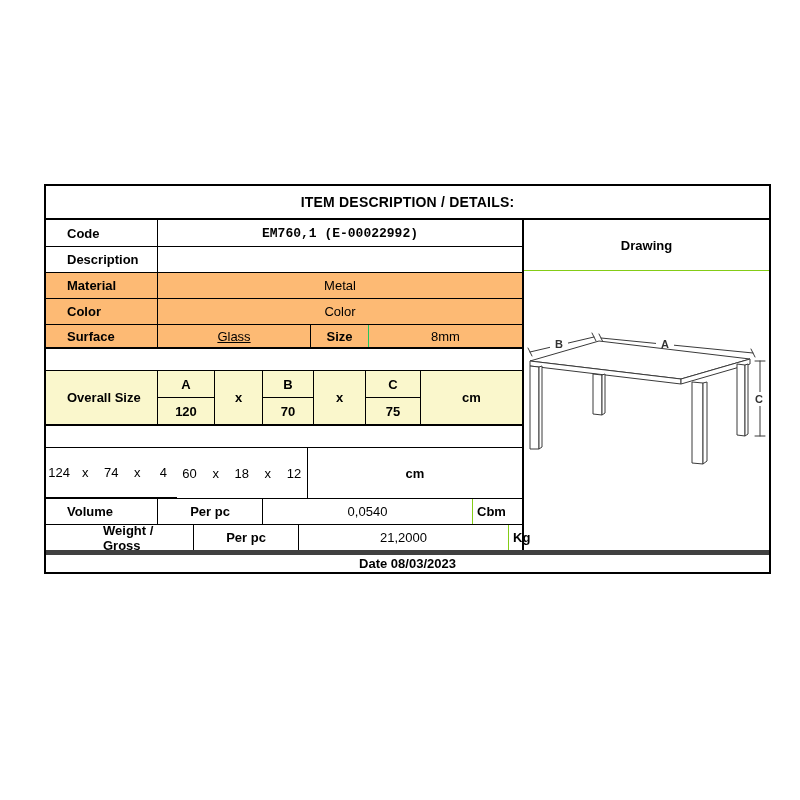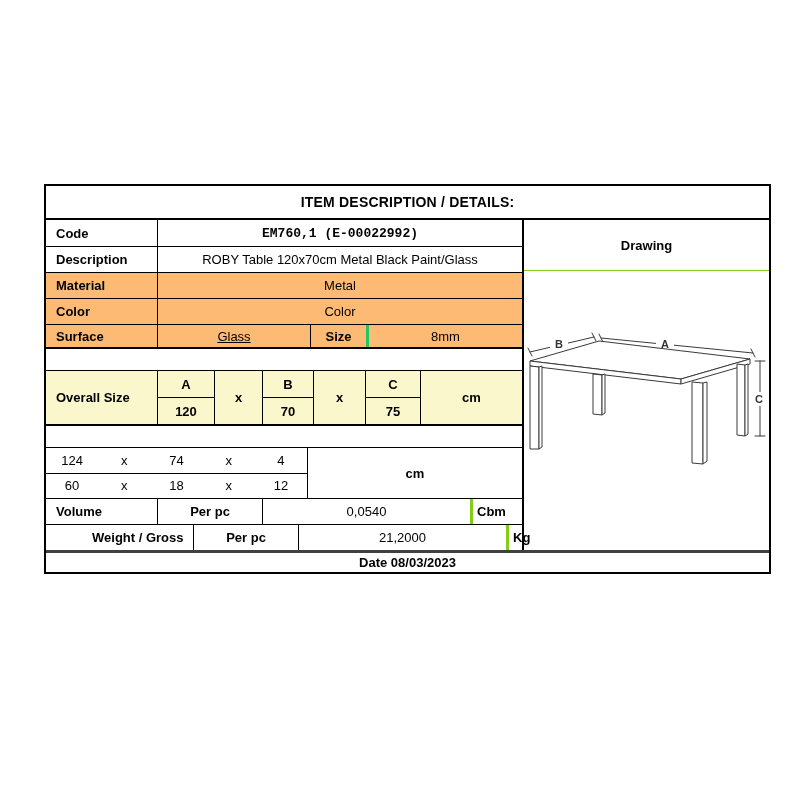--- a/index.html
+++ b/index.html
@@ -5,56 +5,56 @@
   html,body{margin:0;padding:0;background:#fff;}
   body{width:800px;height:800px;position:relative;font-family:"Liberation Sans",sans-serif;color:#000;}
   *{box-sizing:border-box;}
 
   .sheet{position:absolute;left:44px;top:184px;width:727px;height:390px;border:2px solid #000;font-size:13px;background:#fff;}
 
   .header-row{height:34px;border-bottom:2px solid #000;display:flex;align-items:center;justify-content:center;font-weight:bold;font-size:14px;letter-spacing:.2px;}
 
   .left-region{position:absolute;left:0;top:34px;width:476px;height:330px;}
   .drawing-col{position:absolute;left:476px;top:34px;width:247px;height:330px;border-left:2px solid #000;}
-  .date-row{position:absolute;left:0;top:364px;width:723px;height:22px;border-top:3px solid #404040;display:flex;align-items:center;justify-content:center;font-weight:bold;}
+  .date-row{position:absolute;left:0;top:364px;width:723px;height:22px;border-top:5px solid #404040;display:flex;align-items:center;justify-content:center;font-weight:bold;}
 
   .r{display:flex;border-bottom:1px solid #000;align-items:stretch;background:#fff;}
   .h27{height:27px}.h26{height:26px}.h25{height:25px}.h24{height:24px}.h22{height:22px}.h55{height:55px}.h51{height:51px}
   .bb2{border-bottom-width:2px;}
   .bb0{border-bottom:none;margin-left:36px;}
   .grey{background:#fdba74;}
   .yellow{background:#FAF7CC;}
 
-  .label{flex:0 0 112px;border-right:1px solid #000;display:flex;align-items:center;padding-left:10px;font-weight:bold;}
+  .label{flex:0 0 112px;border-right:1px solid #000;display:flex;align-items:center;padding-left:21px;font-weight:bold;}
   .val{flex:1;display:flex;align-items:center;justify-content:center;}
   .bold{font-weight:bold;font-family:Liberation Mono, monospace;}
 
   
   .cell-glass{flex:0 0 153px;border-right:1px solid #000;display:flex;align-items:center;justify-content:center;text-decoration:underline;}
-  .cell-sizelbl{flex:0 0 58px;border-right:3px solid #22c55e;display:flex;align-items:center;justify-content:center;font-weight:bold;}
+  .cell-sizelbl{flex:0 0 58px;border-right:1px solid #22c55e;display:flex;align-items:center;justify-content:center;font-weight:bold;}
   .cell-8mm{flex:1;display:flex;align-items:center;justify-content:center;}
 
   
   .o-cell{border-right:1px solid #000;display:flex;flex-direction:column;font-weight:bold;}
   .o-a{flex:0 0 57px}.o-x1{flex:0 0 48px}.o-b{flex:0 0 51px}.o-x2{flex:0 0 52px}.o-c{flex:0 0 55px}
   .o-unit{flex:1;border-right:none;display:flex;align-items:center;justify-content:center;font-weight:bold;}
   .o-top{height:27px;border-bottom:1px solid #000;display:flex;align-items:center;justify-content:center;}
   .o-bot{flex:1;display:flex;align-items:center;justify-content:center;}
   .o-single{flex:1;display:flex;align-items:center;justify-content:center;}
 
   
-  .p-vals{flex:0 0 262px;border-right:1px solid #000;display:flex;flex-direction:column;}
+  .p-vals{flex:0 0 262px;border-right:1px solid #000;display:flex;flex-direction:row;}
   .p-sub{flex:1;display:flex;}
   .p-sub.first{border-bottom:1px solid #000;}
   .p-sub span{flex:1;display:flex;align-items:center;justify-content:center;}
   .p-unit{flex:1;display:flex;align-items:center;justify-content:center;font-weight:bold;}
 
   
   .basis{flex:0 0 105px;border-right:1px solid #000;display:flex;align-items:center;justify-content:center;font-weight:bold;}
-  .amount{flex:0 0 210px;border-right:3px solid #84cc16;display:flex;align-items:center;justify-content:center;}
+  .amount{flex:0 0 210px;border-right:1px solid #84cc16;display:flex;align-items:center;justify-content:center;}
   .unit{flex:1;display:flex;align-items:center;padding-left:4px;font-weight:bold;}
 
   .drawing-header{height:51px;border-bottom:1px solid #84cc16;display:flex;align-items:center;justify-content:center;font-weight:bold;}
   .drawing-area{position:relative;width:245px;height:278px;overflow:hidden;}
   .drawing-area svg{display:block;}
 </style>
 </head>
 <body>
 
 <div class="sheet">
@@ -63,21 +63,20 @@
 
   <div class="left-region">
 
     <div class="r h27">
       <div class="label">Code</div>
       <div class="val bold">EM760,1 (E-00022992)</div>
     </div>
 
     <div class="r h26">
       <div class="label">Description</div>
-      <div class="val">ROBY Table 120x70cm Metal Black Paint/Glass</div>
     </div>
 
     <div class="r h26 grey">
       <div class="label">Material</div>
       <div class="val">Metal</div>
     </div>
 
     <div class="r h26 grey">
       <div class="label">Color</div>
       <div class="val">Color</div>

